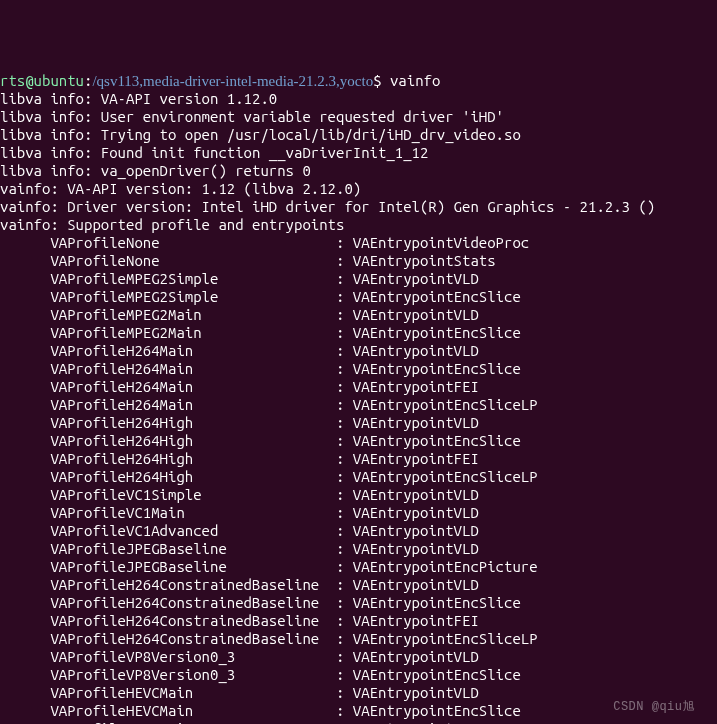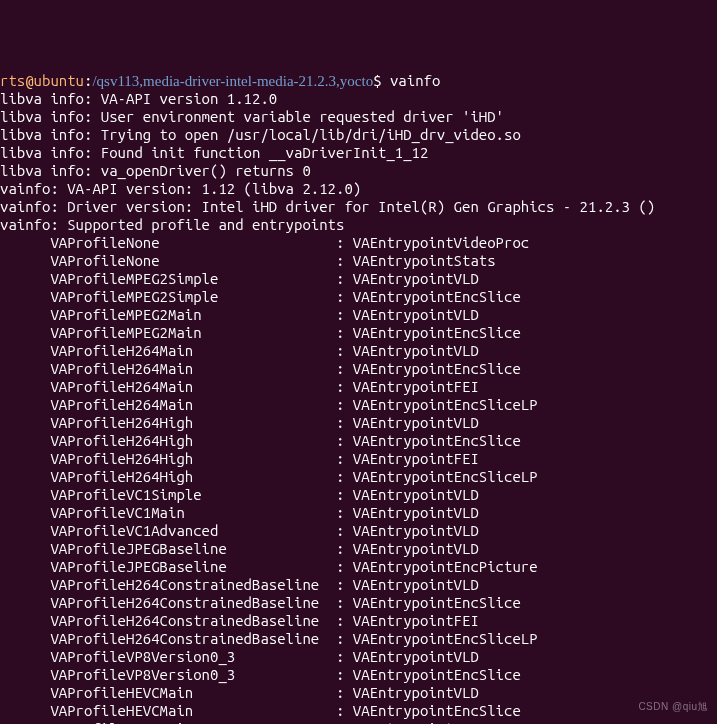--- a/index.html
+++ b/index.html
@@ -15,30 +15,30 @@
     font-size: 15px;
     line-height: 18px;
     color: #ffffff;
     white-space: pre;
     position: relative;
   }
   #terminal {
     padding: 0;
   }
   .line { display: block; }
-  .prompt-user { color: #fdba74; }
+  .prompt-user { color: #86efac; }
   .prompt-path { color: #729fcf; font-family: Liberation Serif, serif; }
   .cmd { color: #ffffff; }
   .watermark {
     position: absolute;
-    right: 9px;
+    right: 22px;
     bottom: 8px;
     color: rgba(230,230,230,0.45);
-    font-family: Liberation Sans, sans-serif;
-    font-size: 10px;
+    font-family: Liberation Mono, monospace;
+    font-size: 12px;
     letter-spacing: 0.5px;
     pointer-events: none;
   }
 </style>
 </head>
 <body>
 
 
 
 <div id="terminal"><div class="line"><span class="prompt-user">rts@ubuntu</span><span class="cmd">:</span><span class="prompt-path">/qsv113,media-driver-intel-media-21.2.3,yocto</span><span class="cmd">$</span><span class="cmd"> vainfo</span></div><div class="line"><span class="cmd">libva info: VA-API version 1.12.0</span></div><div class="line"><span class="cmd">libva info: User environment variable requested driver 'iHD'</span></div><div class="line"><span class="cmd">libva info: Trying to open /usr/local/lib/dri/iHD_drv_video.so</span></div><div class="line"><span class="cmd">libva info: Found init function __vaDriverInit_1_12</span></div><div class="line"><span class="cmd">libva info: va_openDriver() returns 0</span></div><div class="line"><span class="cmd">vainfo: VA-API version: 1.12 (libva 2.12.0)</span></div><div class="line"><span class="cmd">vainfo: Driver version: Intel iHD driver for Intel(R) Gen Graphics - 21.2.3 ()</span></div><div class="line"><span class="cmd">vainfo: Supported profile and entrypoints</span></div><div class="line"><span class="cmd">      VAProfileNone                     : </span><span class="cmd">VAEntrypointVideoProc</span></div><div class="line"><span class="cmd">      VAProfileNone                     : </span><span class="cmd">VAEntrypointStats</span></div><div class="line"><span class="cmd">      VAProfileMPEG2Simple              : </span><span class="cmd">VAEntrypointVLD</span></div><div class="line"><span class="cmd">      VAProfileMPEG2Simple              : </span><span class="cmd">VAEntrypointEncSlice</span></div><div class="line"><span class="cmd">      VAProfileMPEG2Main                : </span><span class="cmd">VAEntrypointVLD</span></div><div class="line"><span class="cmd">      VAProfileMPEG2Main                : </span><span class="cmd">VAEntrypointEncSlice</span></div><div class="line"><span class="cmd">      VAProfileH264Main                 : </span><span class="cmd">VAEntrypointVLD</span></div><div class="line"><span class="cmd">      VAProfileH264Main                 : </span><span class="cmd">VAEntrypointEncSlice</span></div><div class="line"><span class="cmd">      VAProfileH264Main                 : </span><span class="cmd">VAEntrypointFEI</span></div><div class="line"><span class="cmd">      VAProfileH264Main                 : </span><span class="cmd">VAEntrypointEncSliceLP</span></div><div class="line"><span class="cmd">      VAProfileH264High                 : </span><span class="cmd">VAEntrypointVLD</span></div><div class="line"><span class="cmd">      VAProfileH264High                 : </span><span class="cmd">VAEntrypointEncSlice</span></div><div class="line"><span class="cmd">      VAProfileH264High                 : </span><span class="cmd">VAEntrypointFEI</span></div><div class="line"><span class="cmd">      VAProfileH264High                 : </span><span class="cmd">VAEntrypointEncSliceLP</span></div><div class="line"><span class="cmd">      VAProfileVC1Simple                : </span><span class="cmd">VAEntrypointVLD</span></div><div class="line"><span class="cmd">      VAProfileVC1Main                  : </span><span class="cmd">VAEntrypointVLD</span></div><div class="line"><span class="cmd">      VAProfileVC1Advanced              : </span><span class="cmd">VAEntrypointVLD</span></div><div class="line"><span class="cmd">      VAProfileJPEGBaseline             : </span><span class="cmd">VAEntrypointVLD</span></div><div class="line"><span class="cmd">      VAProfileJPEGBaseline             : </span><span class="cmd">VAEntrypointEncPicture</span></div><div class="line"><span class="cmd">      VAProfileH264ConstrainedBaseline  : </span><span class="cmd">VAEntrypointVLD</span></div><div class="line"><span class="cmd">      VAProfileH264ConstrainedBaseline  : </span><span class="cmd">VAEntrypointEncSlice</span></div><div class="line"><span class="cmd">      VAProfileH264ConstrainedBaseline  : </span><span class="cmd">VAEntrypointFEI</span></div><div class="line"><span class="cmd">      VAProfileH264ConstrainedBaseline  : </span><span class="cmd">VAEntrypointEncSliceLP</span></div><div class="line"><span class="cmd">      VAProfileVP8Version0_3            : </span><span class="cmd">VAEntrypointVLD</span></div><div class="line"><span class="cmd">      VAProfileVP8Version0_3            : </span><span class="cmd">VAEntrypointEncSlice</span></div><div class="line"><span class="cmd">      VAProfileHEVCMain                 : </span><span class="cmd">VAEntrypointVLD</span></div><div class="line"><span class="cmd">      VAProfileHEVCMain                 : </span><span class="cmd">VAEntrypointEncSlice</span></div><div class="line"><span class="cmd">      VAProfileHEVCMain                 : </span><span class="cmd">VAEntrypointFEI</span></div></div>

